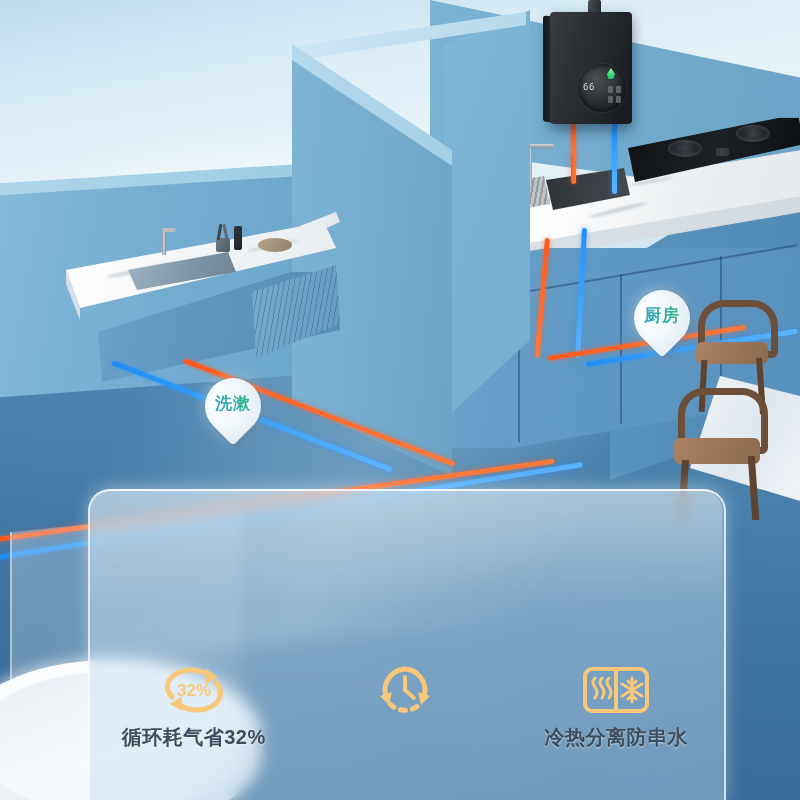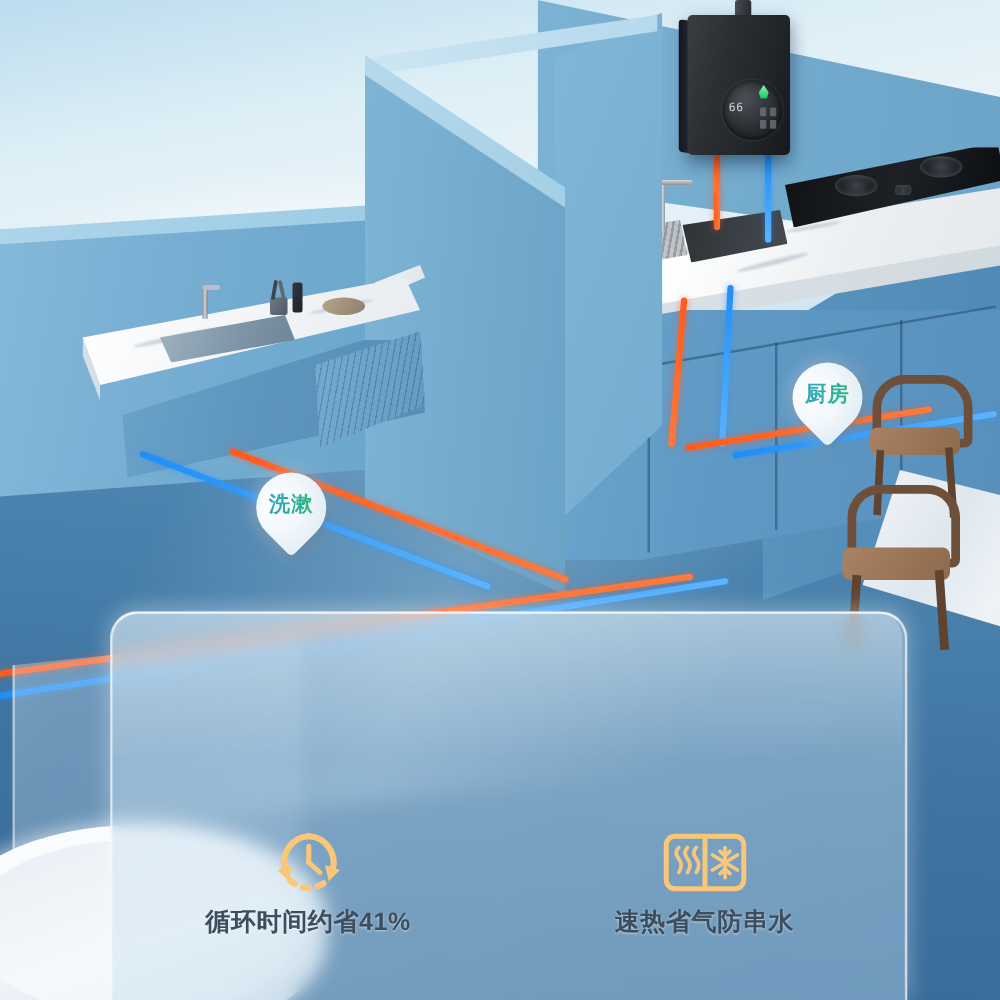--- a/index.html
+++ b/index.html
@@ -407,34 +407,45 @@
   </div>
 
   <div class="layer" id="panel"></div>
   <div class="layer" id="panel-sheen"></div>
 
   <div class="layer" id="headline">
   </div>
 
   <div class="layer" id="features">
 
+    <div class="feature">
+      <div class="feature-icon">
+        <svg width="72" height="54" viewBox="0 0 72 54" aria-hidden="true">
+          <path d="M14 34 A22 16 0 0 1 52 14" fill="none" stroke="#f9c77a" stroke-width="5" stroke-linecap="round"></path>
+          <path d="M48 6 L60 14 L48 21 Z" fill="#f9c77a"></path>
+          <path d="M58 20 A22 16 0 0 1 20 40" fill="none" stroke="#f9c77a" stroke-width="5" stroke-linecap="round"></path>
+          <path d="M24 33 L12 41 L24 48 Z" fill="#f9c77a"></path>
+          <text x="36" y="33" text-anchor="middle" font-size="17" font-weight="bold" fill="#f9c77a" font-family="Liberation Sans, sans-serif">32%</text>
+        </svg>
+      </div>
+      <div class="feature-label">循环耗气省32%</div>
+    </div>
 
     <div class="feature">
       <div class="feature-icon">
         <svg width="62" height="56" viewBox="0 0 62 56" aria-hidden="true">
           <path d="M31 7 A21 21 0 0 1 50 34" fill="none" stroke="#f9c77a" stroke-width="5" stroke-linecap="round"></path>
           <path d="M31 7 A21 21 0 0 0 12 34" fill="none" stroke="#f9c77a" stroke-width="5" stroke-linecap="round"></path>
           <path d="M44 30 L56 34 L47 43 Z" fill="#f9c77a"></path>
           <path d="M18 30 L6 34 L15 43 Z" fill="#f9c77a"></path>
           <path d="M16 42 A21 21 0 0 0 46 42" fill="none" stroke="#f9c77a" stroke-width="5" stroke-linecap="round" stroke-dasharray="5 7"></path>
           <line x1="31" y1="28" x2="31" y2="15" stroke="#f9c77a" stroke-width="4" stroke-linecap="round"></line>
           <line x1="31" y1="28" x2="40" y2="36" stroke="#f9c77a" stroke-width="4" stroke-linecap="round"></line>
         </svg>
       </div>
-      <div class="feature-label">循环时间约省41%</div>
     </div>
 
     <div class="feature">
       <div class="feature-icon">
         <svg width="70" height="52" viewBox="0 0 70 52" aria-hidden="true">
           <rect x="4" y="5" width="62" height="42" rx="7" ry="7" fill="none" stroke="#f9c77a" stroke-width="4"></rect>
           <line x1="35" y1="5" x2="35" y2="47" stroke="#f9c77a" stroke-width="4"></line>
           <path d="M14 34 q4 -6 0 -11 q-4 -5 0 -9" fill="none" stroke="#f9c77a" stroke-width="3" stroke-linecap="round"></path>
           <path d="M21 34 q4 -6 0 -11 q-4 -5 0 -9" fill="none" stroke="#f9c77a" stroke-width="3" stroke-linecap="round"></path>
           <path d="M28 34 q4 -6 0 -11 q-4 -5 0 -9" fill="none" stroke="#f9c77a" stroke-width="3" stroke-linecap="round"></path>
@@ -442,18 +453,18 @@
             <line x1="51" y1="14" x2="51" y2="38"></line>
             <line x1="41" y1="20" x2="61" y2="32"></line>
             <line x1="61" y1="20" x2="41" y2="32"></line>
             <line x1="47" y1="17" x2="51" y2="21"></line>
               <line x1="55" y1="17" x2="51" y2="21"></line>
             <line x1="47" y1="35" x2="51" y2="31"></line>
               <line x1="55" y1="35" x2="51" y2="31"></line>
           </g>
         </svg>
       </div>
-      <div class="feature-label">速热省气防串水</div>
+      <div class="feature-label">冷热分离防串水</div>
     </div>
 
   </div>
 
 </div>
 
 </body></html>

